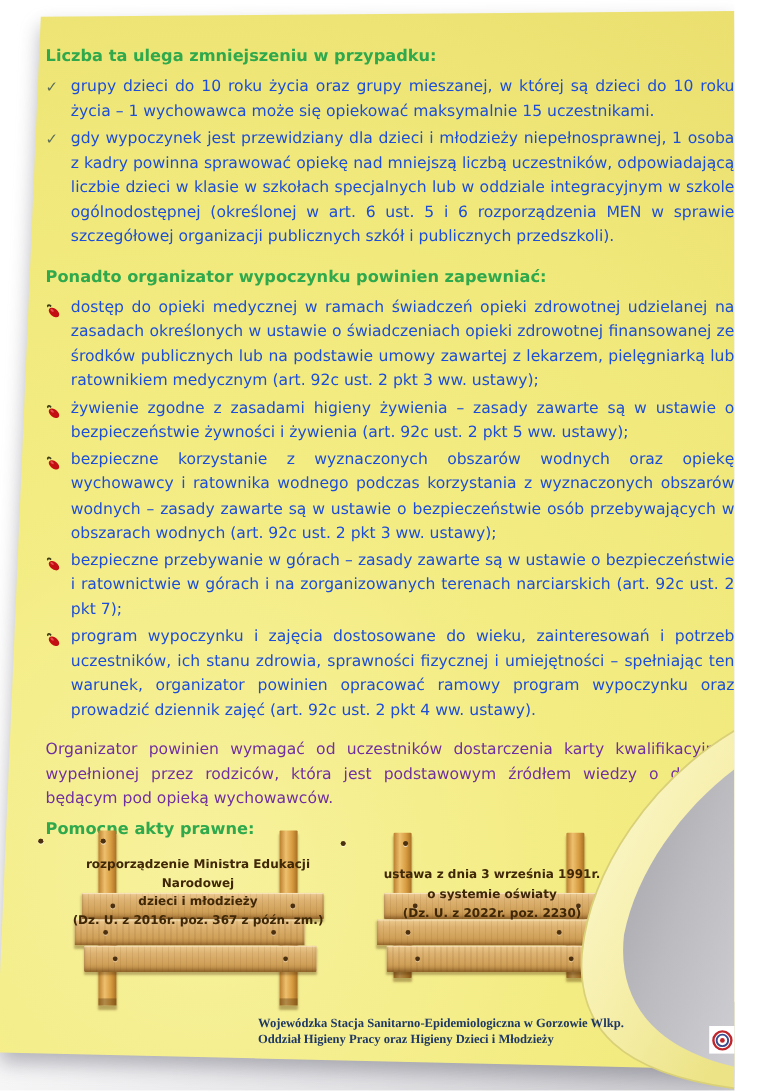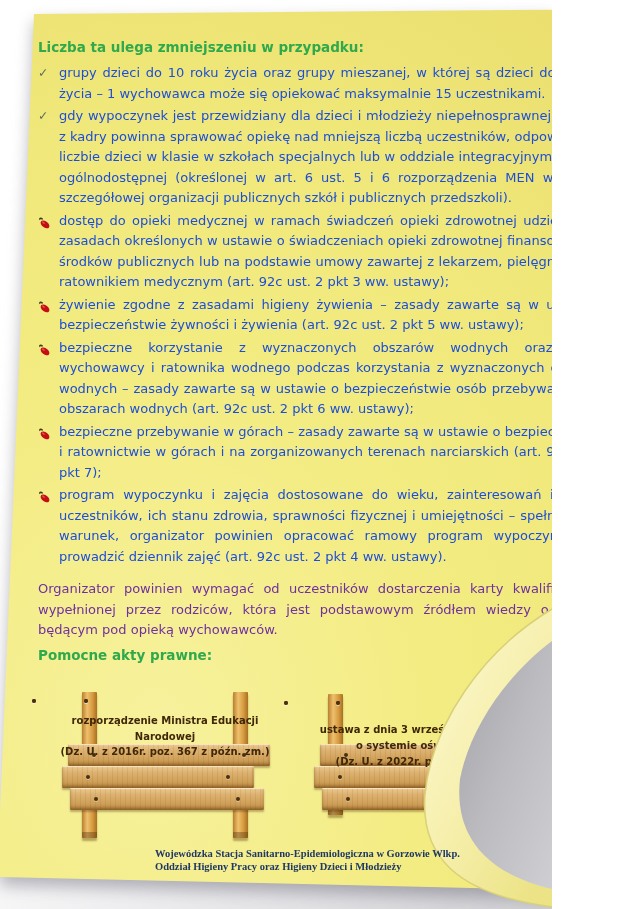--- a/index.html
+++ b/index.html
@@ -1,16 +1,16 @@
 <!DOCTYPE html>
 <html><head>
 <meta charset="utf-8">
 <style>
   html,body{margin:0;padding:0;background:#ffffff;}
-  .canvas{position:relative;width:552px;height:909px;overflow:hidden;background:#ffffff;
+  .canvas{position:relative;width:612px;height:909px;overflow:hidden;background:#ffffff;
           font-family:"DejaVu Sans",sans-serif;}
   
   .floor{position:absolute;left:0;top:835px;width:640px;height:74px;
          background:linear-gradient(90deg,#f6f6f7 0%,#e3e2e5 45%,#c8c7cb 100%);}
   
   .page-wrap{position:absolute;inset:0;filter:drop-shadow(0 8px 8px rgba(95,95,110,.45));}
   .page{position:absolute;inset:0;
         clip-path:polygon(34px 14px,640px 9px,640px 892px,0px 877px,0px 812px);
         background:radial-gradient(ellipse 130% 95% at 28% 80%,
                    #f7f19d 0%,#f3ec82 40%,#f0e87a 70%,#eadf6f 100%);}
@@ -84,20 +84,21 @@
 
     <div class="item">
       <span class="mark">✓</span>
       <span class="txt">grupy dzieci do 10 roku życia oraz grupy mieszanej, w której są dzieci do 10 roku życia – 1 wychowawca może się opiekować maksymalnie 15 uczestnikami.</span>
     </div>
     <div class="item">
       <span class="mark">✓</span>
       <span class="txt">gdy wypoczynek jest przewidziany dla dzieci i młodzieży niepełnosprawnej, 1 osoba z kadry powinna sprawować opiekę nad mniejszą liczbą uczestników, odpowiadającą liczbie dzieci w klasie w szkołach specjalnych lub w oddziale integracyjnym w szkole ogólnodostępnej (określonej w art. 6 ust. 5 i 6 rozporządzenia MEN w sprawie szczegółowej organizacji publicznych szkół i publicznych przedszkoli).</span>
     </div>
 
+    <div class="h h2">Ponadto organizator wypoczynku powinien zapewniać:</div>
 
     <div class="item">
       <span class="pep">
         <svg width="13" height="13" viewBox="0 0 13 13">
           <path d="M2.2 2.8 C1.2 1.8 2.2 0.8 3.4 1.4 L4.6 2.4" fill="none" stroke="#3c3c14" stroke-width="1.4"></path>
           <ellipse cx="7" cy="7.4" rx="5" ry="3.1" transform="rotate(38 7 7.4)" fill="#c40f12"></ellipse>
           <ellipse cx="5.4" cy="5.6" rx="1.7" ry="0.9" transform="rotate(38 5.4 5.6)" fill="#e8575a" opacity="0.85"></ellipse>
         </svg>
       </span>
       <span class="txt">dostęp do opieki medycznej w ramach świadczeń opieki zdrowotnej udzielanej na zasadach określonych w ustawie o świadczeniach opieki zdrowotnej finansowanej ze środków publicznych lub na podstawie umowy zawartej z lekarzem, pielęgniarką lub ratownikiem medycznym (art. 92c ust. 2 pkt 3 ww. ustawy);</span>
@@ -113,21 +114,21 @@
       <span class="txt">żywienie zgodne z zasadami higieny żywienia – zasady zawarte są w ustawie o bezpieczeństwie żywności i żywienia (art. 92c ust. 2 pkt 5 ww. ustawy);</span>
     </div>
     <div class="item">
       <span class="pep">
         <svg width="13" height="13" viewBox="0 0 13 13">
           <path d="M2.2 2.8 C1.2 1.8 2.2 0.8 3.4 1.4 L4.6 2.4" fill="none" stroke="#3c3c14" stroke-width="1.4"></path>
           <ellipse cx="7" cy="7.4" rx="5" ry="3.1" transform="rotate(38 7 7.4)" fill="#c40f12"></ellipse>
           <ellipse cx="5.4" cy="5.6" rx="1.7" ry="0.9" transform="rotate(38 5.4 5.6)" fill="#e8575a" opacity="0.85"></ellipse>
         </svg>
       </span>
-      <span class="txt">bezpieczne korzystanie z wyznaczonych obszarów wodnych oraz opiekę wychowawcy i ratownika wodnego podczas korzystania z wyznaczonych obszarów wodnych – zasady zawarte są w ustawie o bezpieczeństwie osób przebywających w obszarach wodnych (art. 92c ust. 2 pkt 6 ww. ustawy);</span>
+      <span class="txt">bezpieczne korzystanie z wyznaczonych obszarów wodnych oraz opiekę wychowawcy i ratownika wodnego podczas korzystania z wyznaczonych obszarów wodnych – zasady zawarte są w ustawie o bezpieczeństwie osób przebywających w obszarach wodnych (art. 92c ust. 2 pkt 3 ww. ustawy);</span>
     </div>
     <div class="item">
       <span class="pep">
         <svg width="13" height="13" viewBox="0 0 13 13">
           <path d="M2.2 2.8 C1.2 1.8 2.2 0.8 3.4 1.4 L4.6 2.4" fill="none" stroke="#3c3c14" stroke-width="1.4"></path>
           <ellipse cx="7" cy="7.4" rx="5" ry="3.1" transform="rotate(38 7 7.4)" fill="#c40f12"></ellipse>
           <ellipse cx="5.4" cy="5.6" rx="1.7" ry="0.9" transform="rotate(38 5.4 5.6)" fill="#e8575a" opacity="0.85"></ellipse>
         </svg>
       </span>
       <span class="txt">bezpieczne przebywanie w górach – zasady zawarte są w ustawie o bezpieczeństwie i ratownictwie w górach i na zorganizowanych terenach narciarskich (art. 92c ust. 2 pkt 7);</span>
@@ -166,20 +167,21 @@
     <div class="plank">
         <span class="nail l"></span>
         <span class="nail r"></span>
       </div>
     <div class="plank">
         <span class="nail l"></span>
         <span class="nail r"></span>
       </div>
     <div class="sign-text">
       <div>rozporządzenie Ministra Edukacji Narodowej</div>
+      <div>dzieci i młodzieży</div>
       <div>(Dz. U. z 2016r. poz. 367 z późn. zm.)</div>
     </div>
   </div>
 
   <div class="sign sign-right">
     <div class="post pl"></div>
     <div class="post pr"></div>
     <div class="plank">
         <span class="nail l"></span>
         <span class="nail r"></span>

